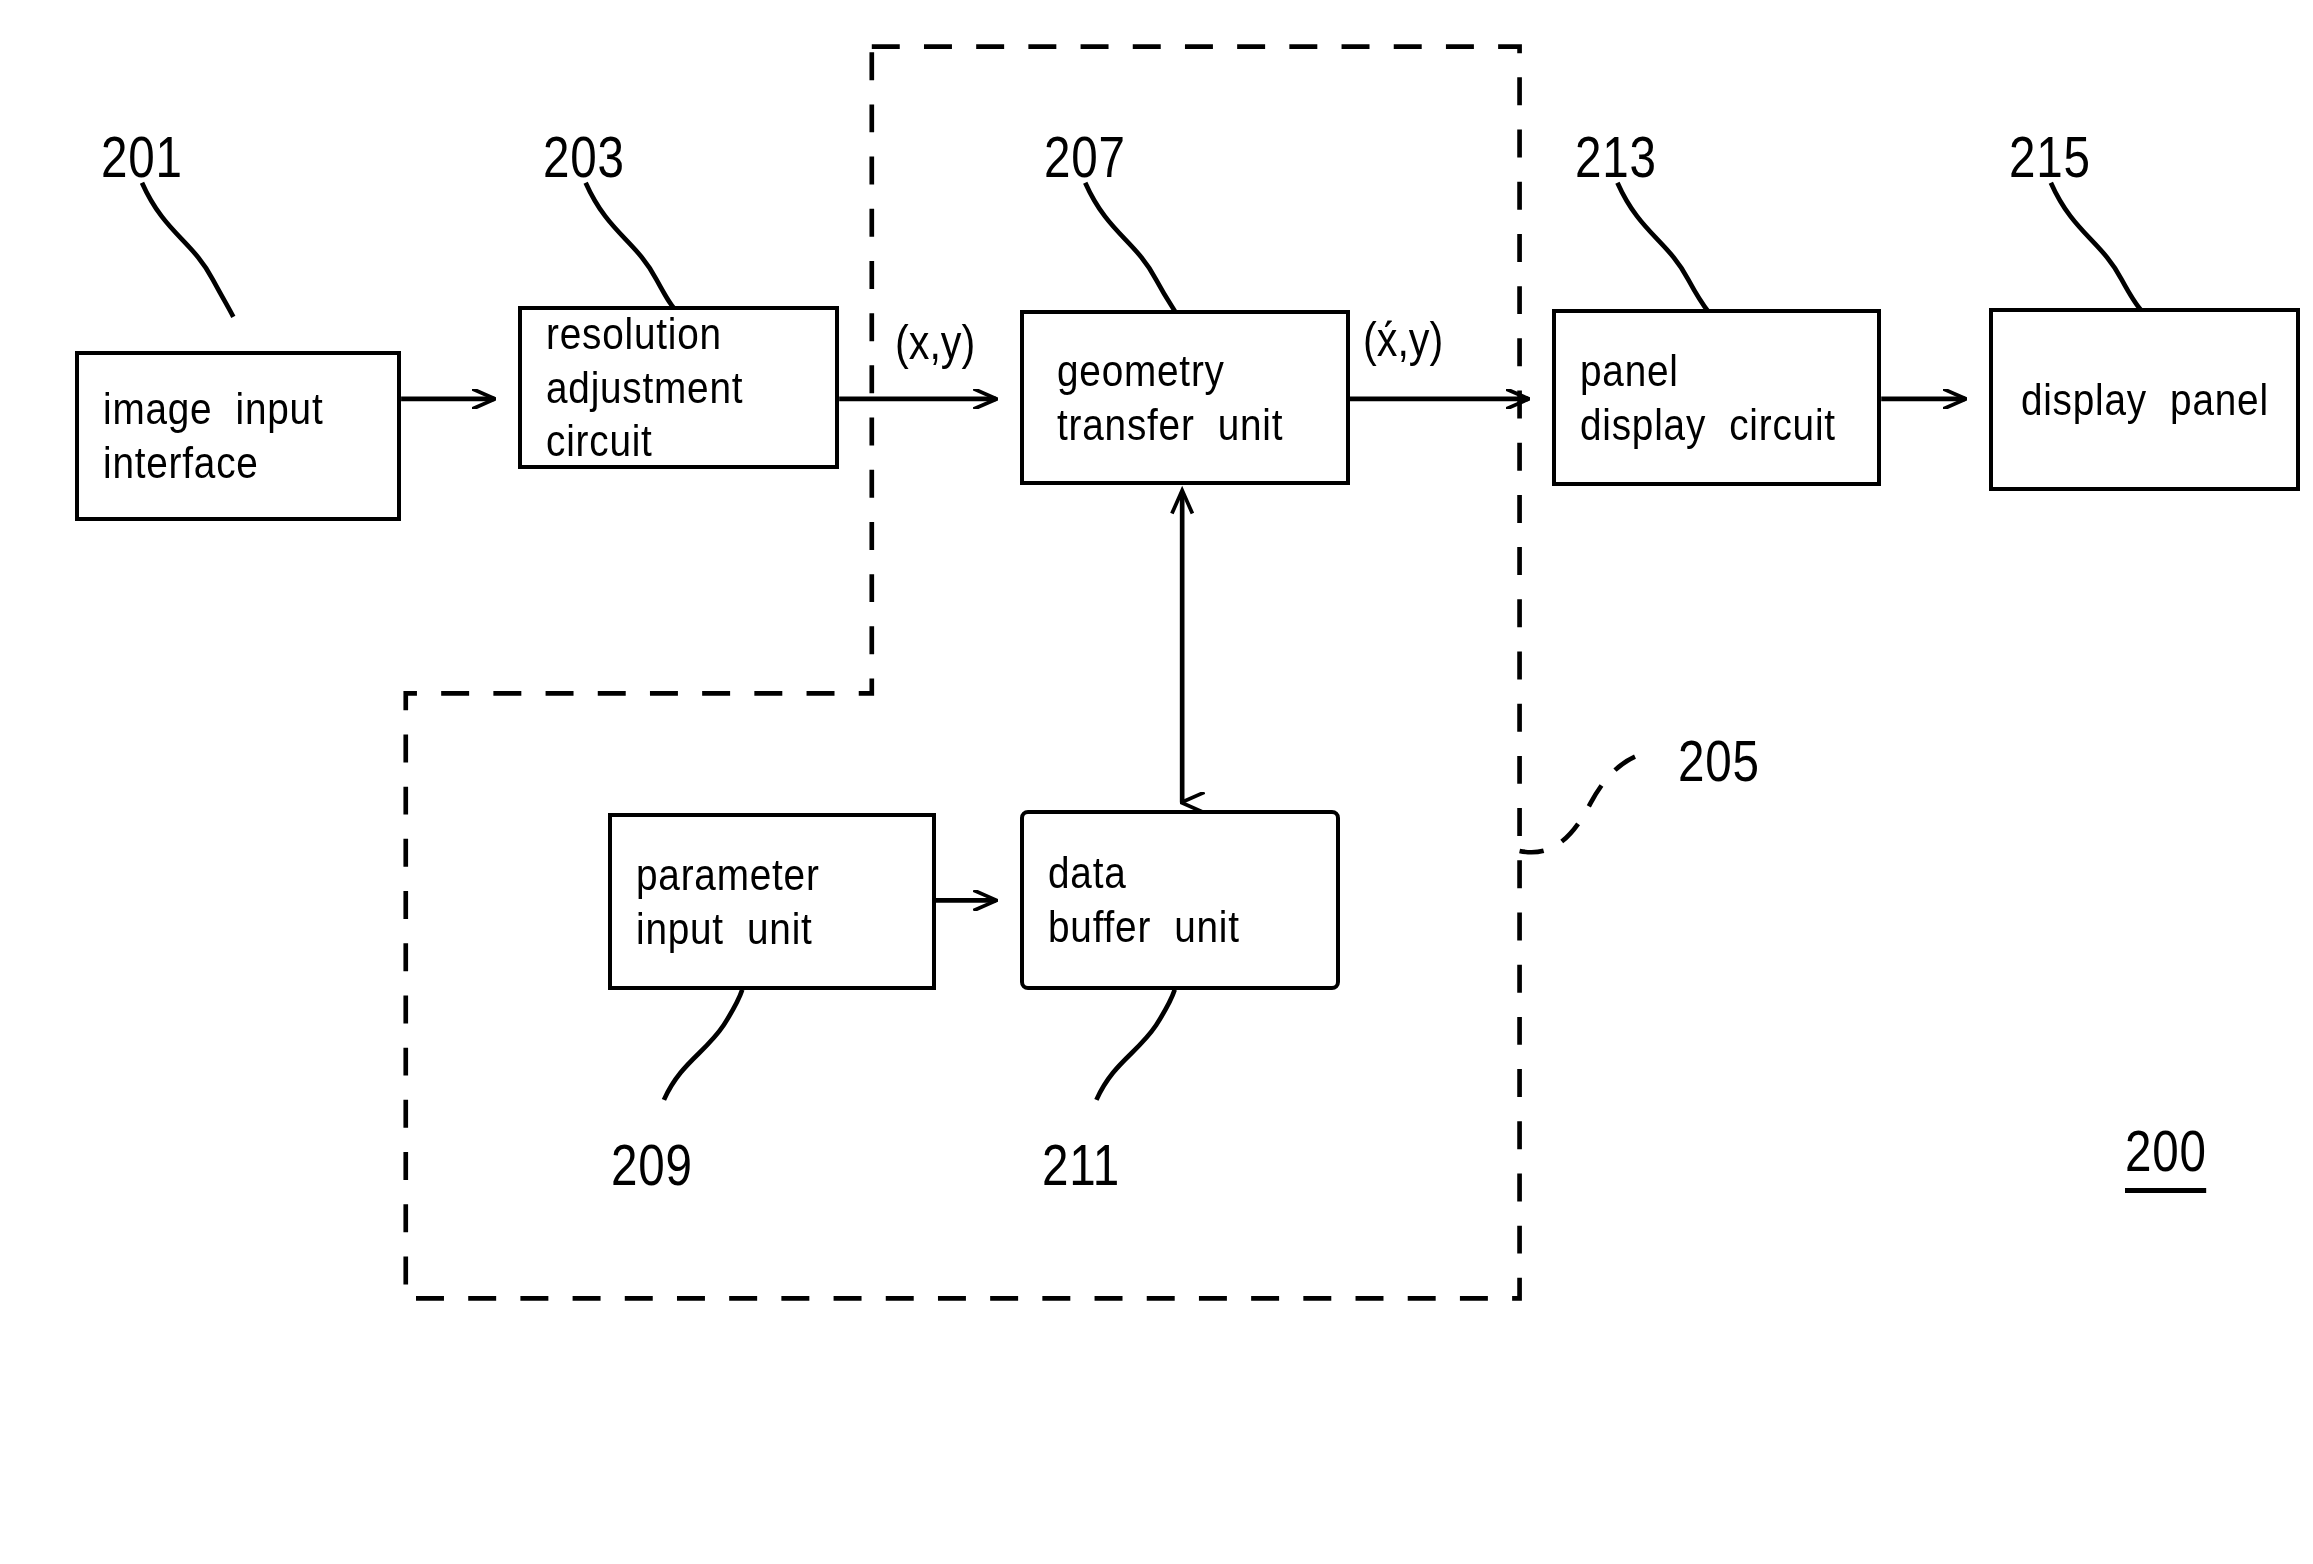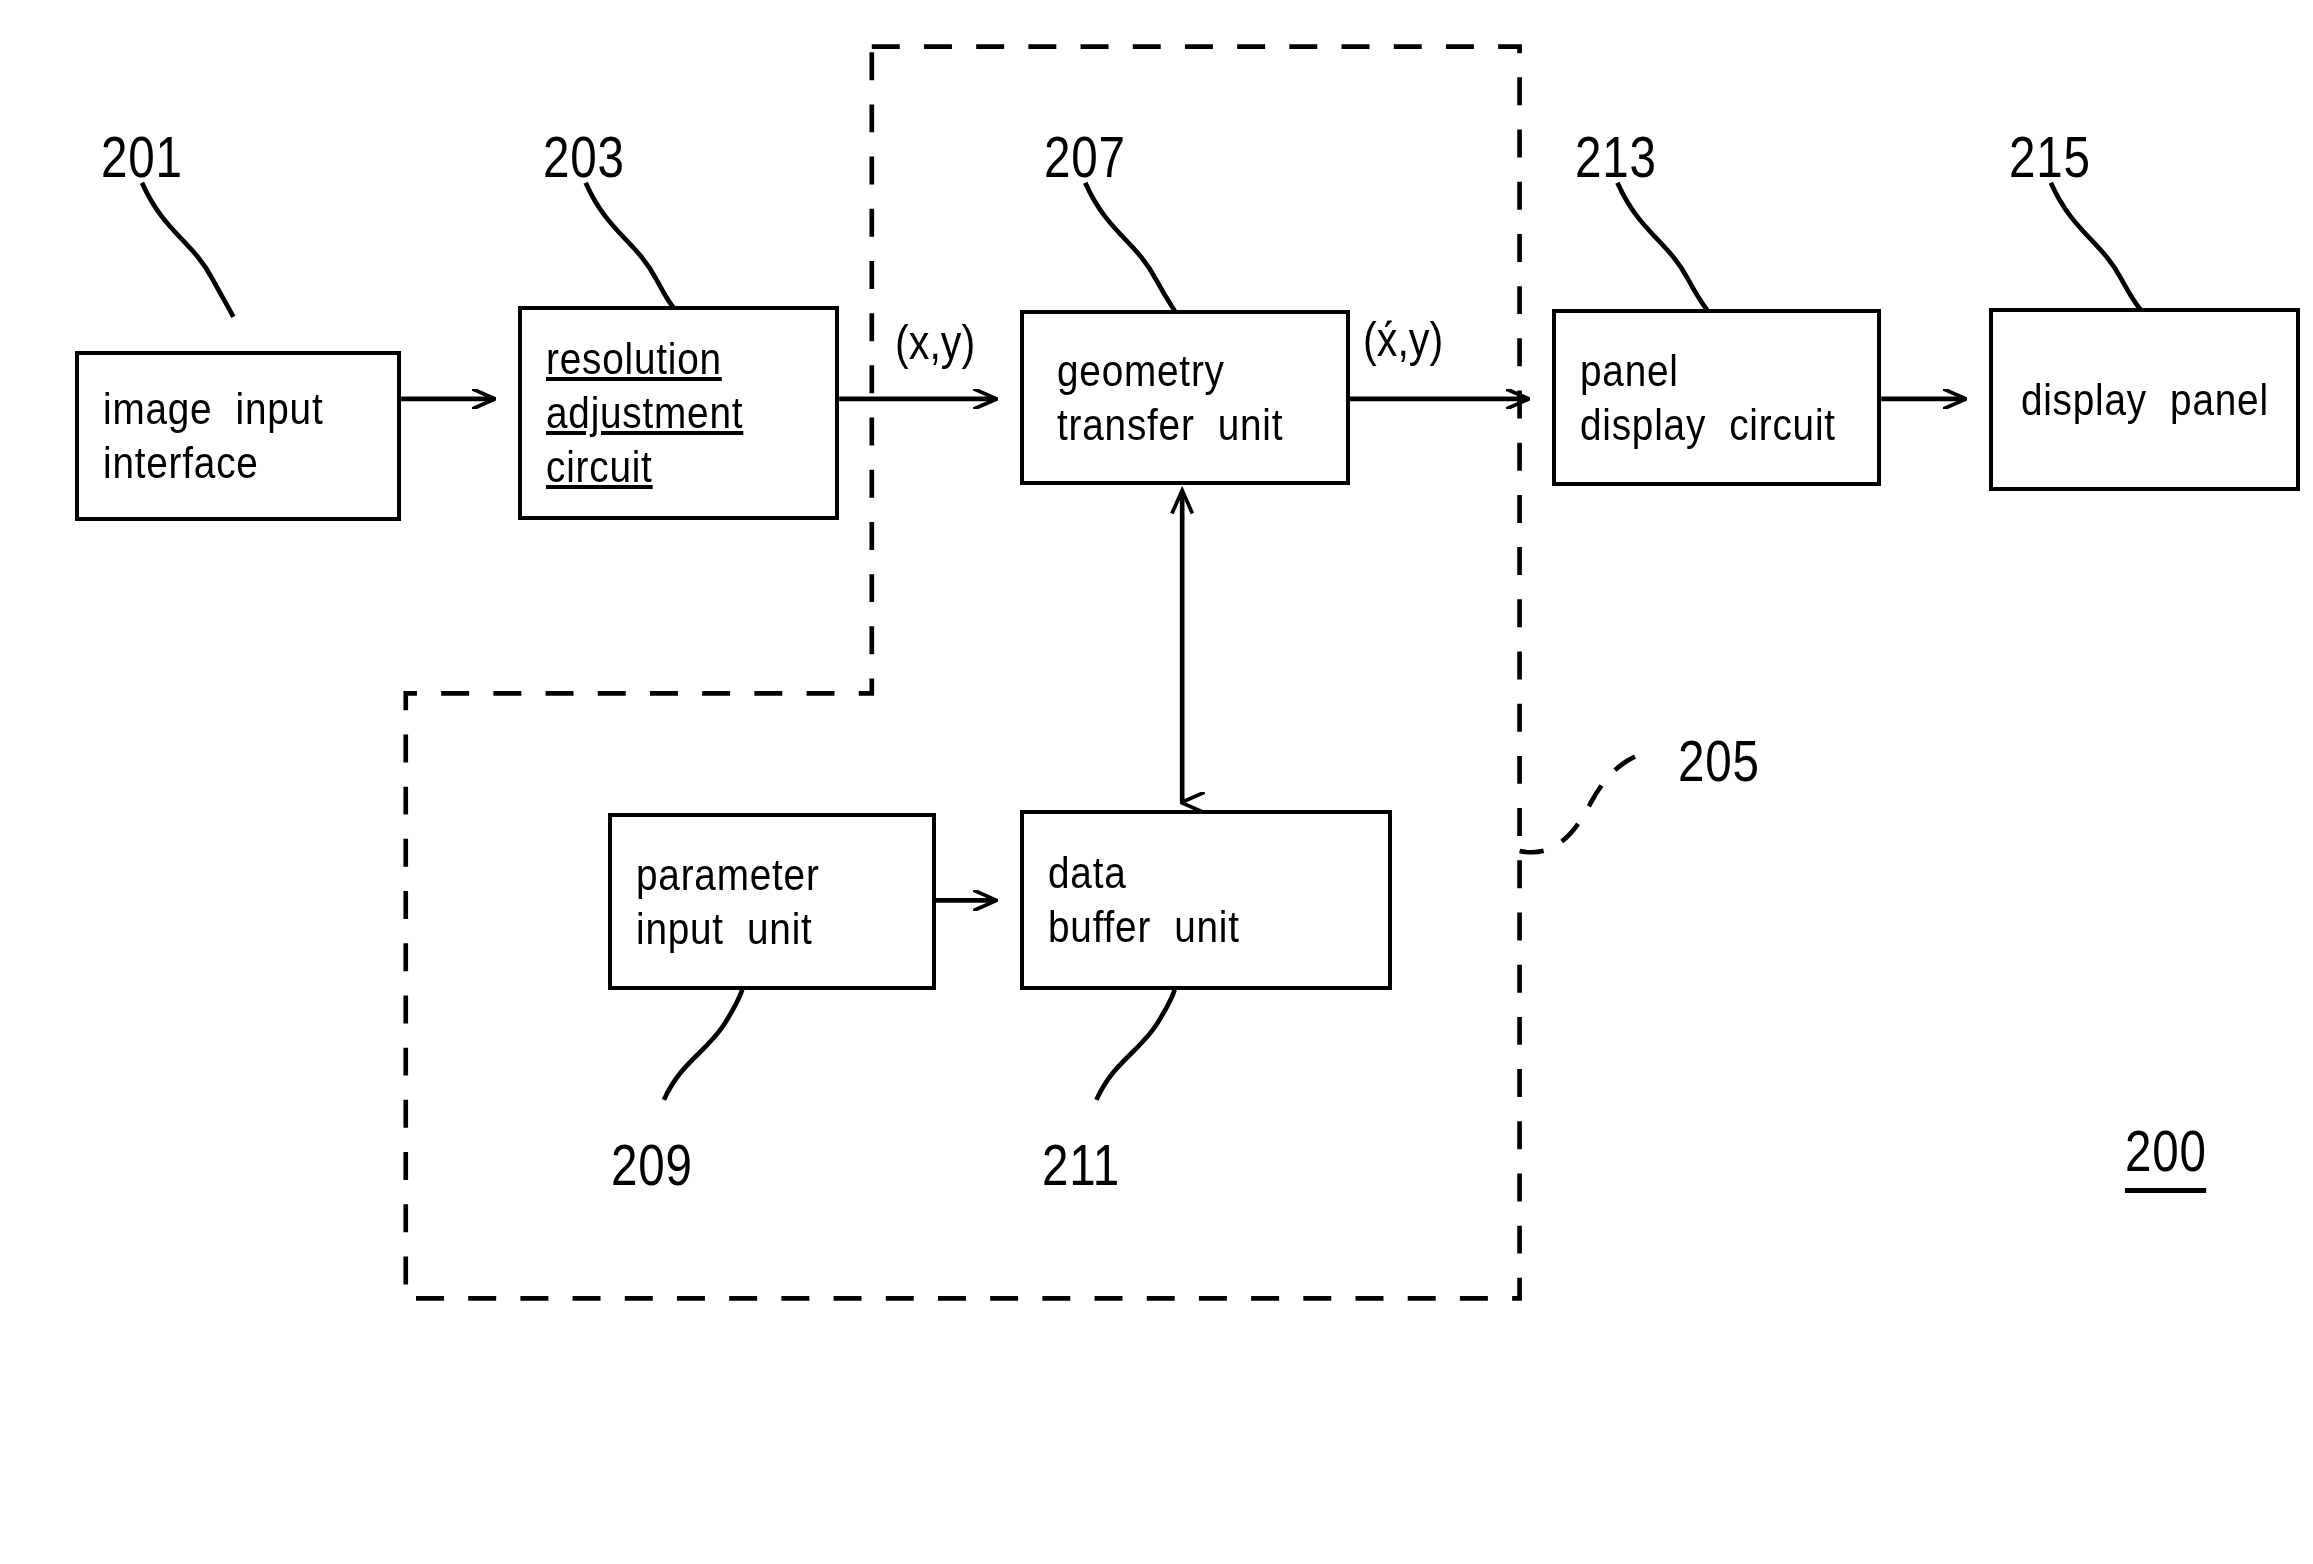--- a/index.html
+++ b/index.html
@@ -58,21 +58,21 @@
     <path d="M 2200 196 C 2224 250 2254 258 2276 300 C 2288 322 2294 330 2298 334" fill="none" stroke="#000" stroke-width="5"></path>
     <path d="M 712 1180 C 730 1140 756 1130 776 1100 C 790 1078 794 1068 796 1062" fill="none" stroke="#000" stroke-width="5"></path>
     <path d="M 1176 1180 C 1194 1140 1220 1130 1240 1100 C 1254 1078 1258 1068 1260 1062" fill="none" stroke="#000" stroke-width="5"></path>
   </svg>
 
   <div class="box left" style="left:75px;top:313px;width:326px;height:170px;margin-top:38px;">
     <span class="ln">image  input</span>
     <span class="ln">interface</span>
   </div>
 
-  <div class="box left" style="left:518px;top:306px;width:321px;height:214px;text-decoration:underline;">
+  <div class="box left" style="left:518px;top:306px;width:321px;height:163px;">
     <span class="ln">resolution</span>
     <span class="ln">adjustment</span>
     <span class="ln">circuit</span>
   </div>
 
   <div class="box left" style="left:1020px;top:310px;width:330px;height:175px;padding-left:9px;">
     <span class="ln">geometry</span>
     <span class="ln">transfer  unit</span>
   </div>
 
@@ -83,21 +83,21 @@
 
   <div class="box" style="left:1989px;top:308px;width:311px;height:183px;">
     <span class="ln">display  panel</span>
   </div>
 
   <div class="box left" style="left:608px;top:813px;width:328px;height:177px;">
     <span class="ln">parameter</span>
     <span class="ln">input  unit</span>
   </div>
 
-  <div class="box left" style="left:1020px;top:810px;width:372px;height:180px;">
+  <div class="box left" style="left:1020px;top:810px;width:320px;height:180px;border-radius:8px;">
     <span class="ln">data</span>
     <span class="ln">buffer  unit</span>
   </div>
 
   <div class="ref" style="left:101px;top:123px;">201</div>
   <div class="ref" style="left:543px;top:123px;">203</div>
   <div class="ref" style="left:1044px;top:123px;">207</div>
   <div class="ref" style="left:1575px;top:123px;">213</div>
   <div class="ref" style="left:2009px;top:123px;">215</div>
   <div class="ref" style="left:611px;top:1131px;">209</div>

